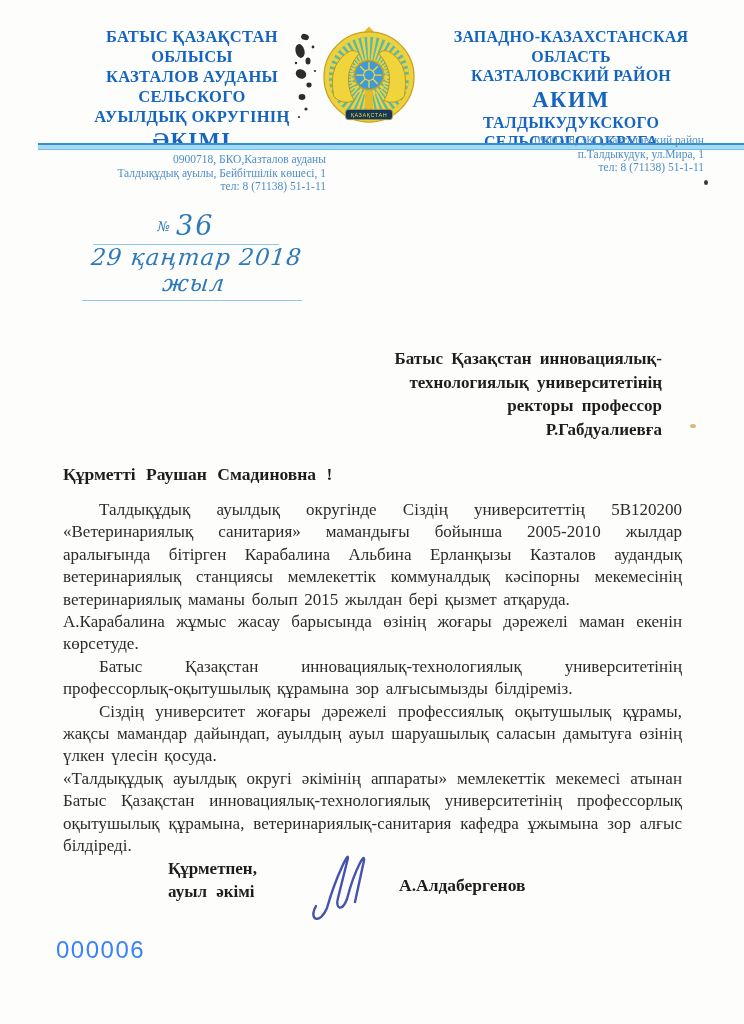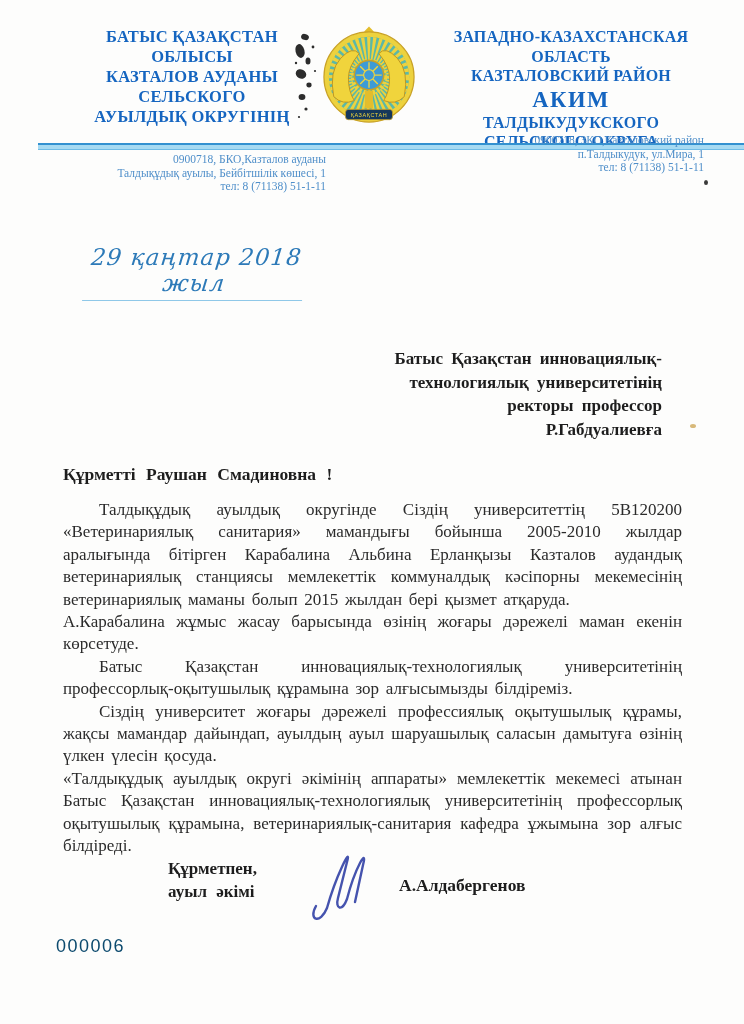--- a/index.html
+++ b/index.html
@@ -40,35 +40,36 @@
   .body-block{position:absolute;left:63px;top:499px;width:619px;}
   .body-block p{margin:0;text-align:justify;font-size:17px;line-height:22.4px;word-spacing:2.5px;}
   .body-block p.indent{text-indent:36px;}
   
   .closing-left{position:absolute;left:168px;top:857px;font-weight:bold;font-size:17px;
     line-height:23px;color:#1d1d1d;word-spacing:5px;}
   .signature-wrap{position:absolute;left:300px;top:838px;width:95px;height:90px;}
   .closing-name{position:absolute;left:399px;top:875px;font-weight:bold;font-size:17.5px;color:#1d1d1d;}
   
   .serial{position:absolute;left:56px;top:936px;font-family:"Liberation Sans",sans-serif;
-    font-size:18px;letter-spacing:1.5px;color:#0c4a6e;}
+    font-size:24px;letter-spacing:1.5px;color:#3b82f6;}
   .dot-dark{position:absolute;left:704px;top:180px;width:4px;height:5px;background:#3a3a3a;border-radius:50%;}
   .dot-tan{position:absolute;left:690px;top:424px;width:6px;height:4px;background:#d8b97a;border-radius:50%;}
 </style>
 </head>
 <body>
 
 <div class="page">
 
   <div class="hdr hdr-left">
     <div>БАТЫС ҚАЗАҚСТАН</div>
     <div>ОБЛЫСЫ</div>
     <div>КАЗТАЛОВ АУДАНЫ</div>
     <div>СЕЛЬСКОГО</div>
     <div>АУЫЛДЫҚ ОКРУГІНІҢ</div>
+    <div class="big">ӘКІМІ</div>
   </div>
 
   <div class="smudge-wrap">
     <svg width="36" height="100" viewBox="0 0 36 100">
       <g fill="#161616" opacity="0.9">
         <ellipse cx="12" cy="10" rx="4" ry="3" transform="rotate(20 12 10)"></ellipse>
         <ellipse cx="7" cy="24" rx="4.5" ry="7" transform="rotate(-14 7 24)"></ellipse>
         <ellipse cx="15" cy="34" rx="2.5" ry="3.5"></ellipse>
         <ellipse cx="8" cy="47" rx="5.5" ry="4.5" transform="rotate(28 8 47)"></ellipse>
         <ellipse cx="16" cy="58" rx="2.6" ry="2.4"></ellipse>
@@ -118,20 +119,24 @@
     <div>Талдықұдық ауылы, Бейбітшілік көшесі, 1</div>
     <div>тел: 8 (71138) 51-1-11</div>
   </div>
 
   <div class="addr addr-right">
     <div>0900718, ЗКО,Казталовский район</div>
     <div>п.Талдыкудук, ул.Мира, 1</div>
     <div>тел: 8 (71138) 51-1-11</div>
   </div>
 
+  <div class="ref-number hand">
+    <span class="no-label">№</span>
+    <span class="no-value">36</span>
+  </div>
   <div class="ref-date hand">29 қаңтар 2018 жыл</div>
 
   <div class="recipient">
     <div>Батыс Қазақстан инновациялық-</div>
     <div>технологиялық университетінің</div>
     <div>ректоры профессор</div>
     <div>Р.Габдуалиевға</div>
   </div>
 
   <div class="salutation">Құрметті Раушан Смадиновна !</div>

